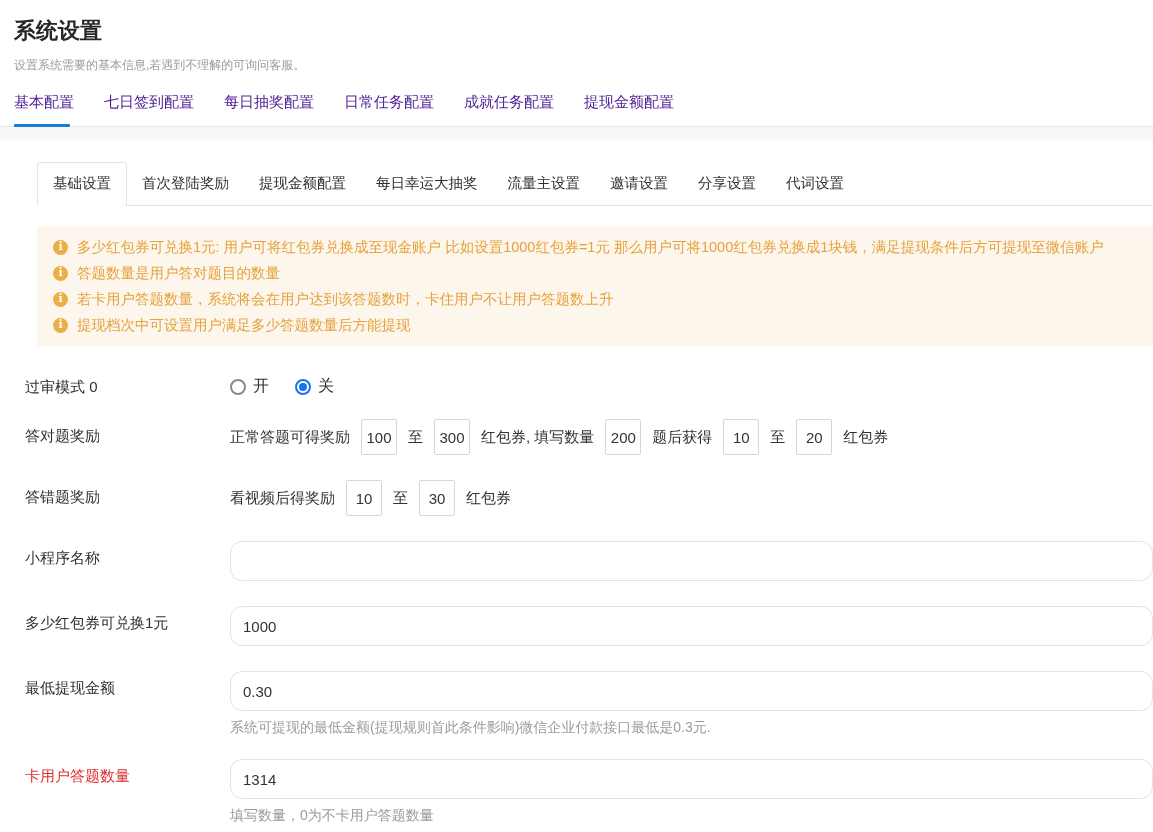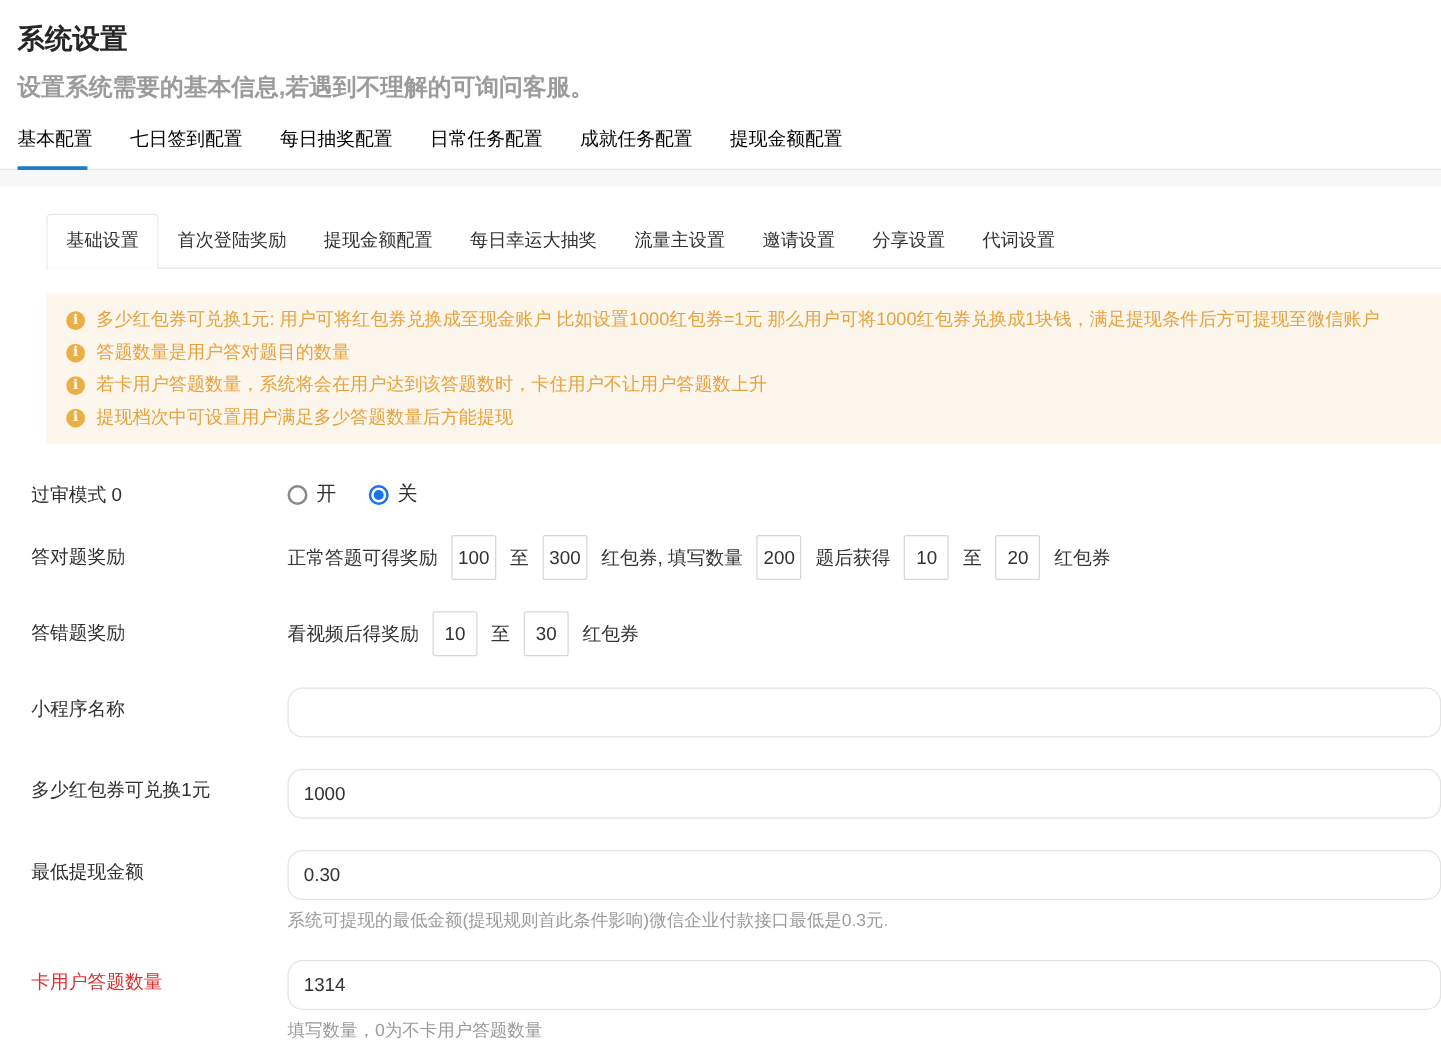--- a/index.html
+++ b/index.html
@@ -7,30 +7,30 @@
   body {
     font-family: "Liberation Sans", "DejaVu Sans", sans-serif;
     background: #ffffff;
     color: #303030;
     position: relative;
   }
 
   
   .page-header { padding: 16px 14px 0 14px; }
   .page-title { font-size: 22px; font-weight: 600; color: #262626; }
-  .page-subtitle { margin-top: 11px; font-size: 19px; color: #9b9b9b; font-weight: bold; }
+  .page-subtitle { margin-top: 11px; font-size: 12px; color: #9b9b9b; }
 
   
   .top-tabs {
     display: flex; gap: 30px;
     padding: 0 0 0 14px; margin-top: 19px;
     border-bottom: 1px solid #e8e8e8;
   }
   .top-tab {
-    font-size: 15px; color: #000000;
+    font-size: 15px; color: #4c1d95;
     padding-bottom: 14px; position: relative; cursor: pointer;
   }
   .top-tab.active::after {
     content: ""; position: absolute; left: 0; right: 4px; bottom: -1px;
     height: 3px; background: #1d7dcc; border-radius: 1px;
   }
 
   .gray-strip { height: 14px; background: #f6f7f9; border-bottom: 1px solid #fbfbfc; }
 
   

